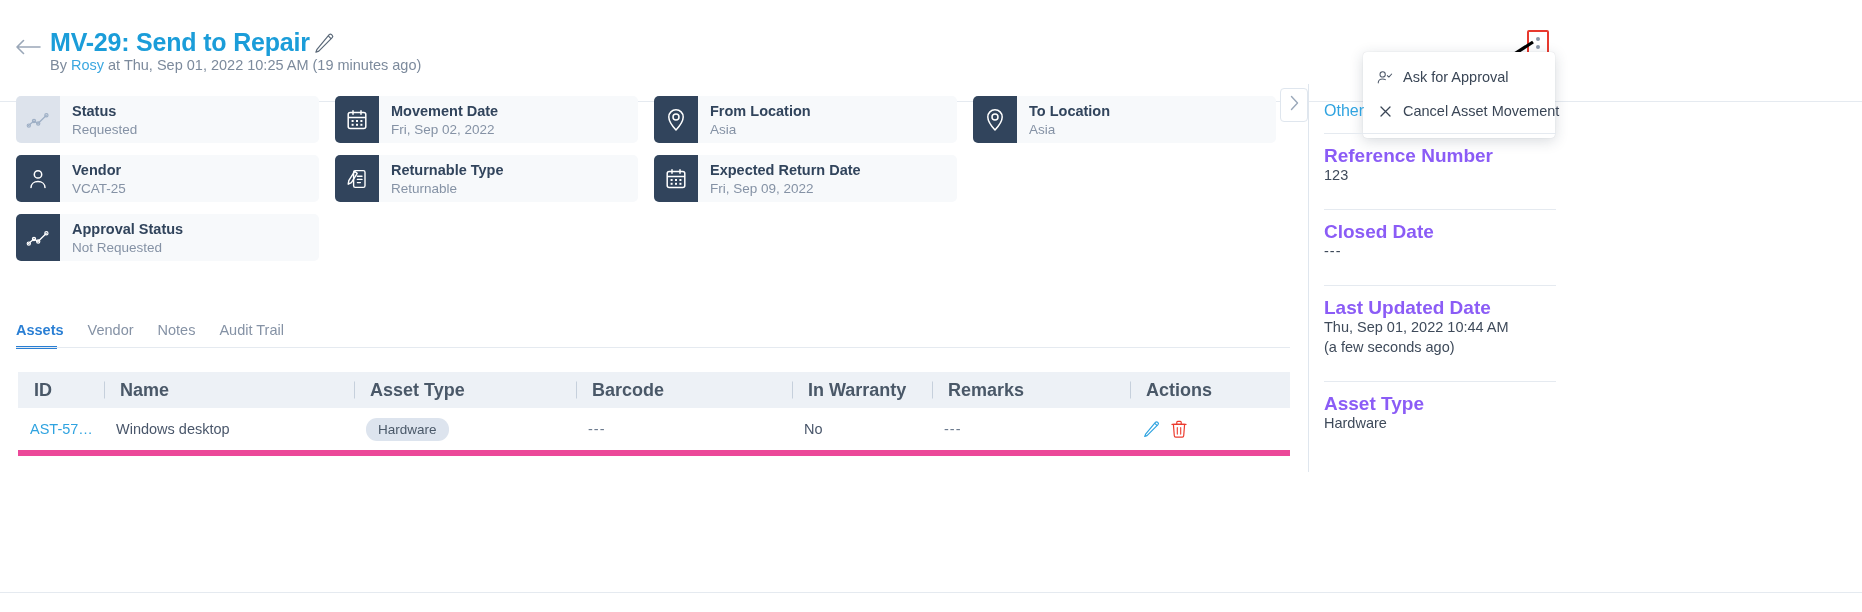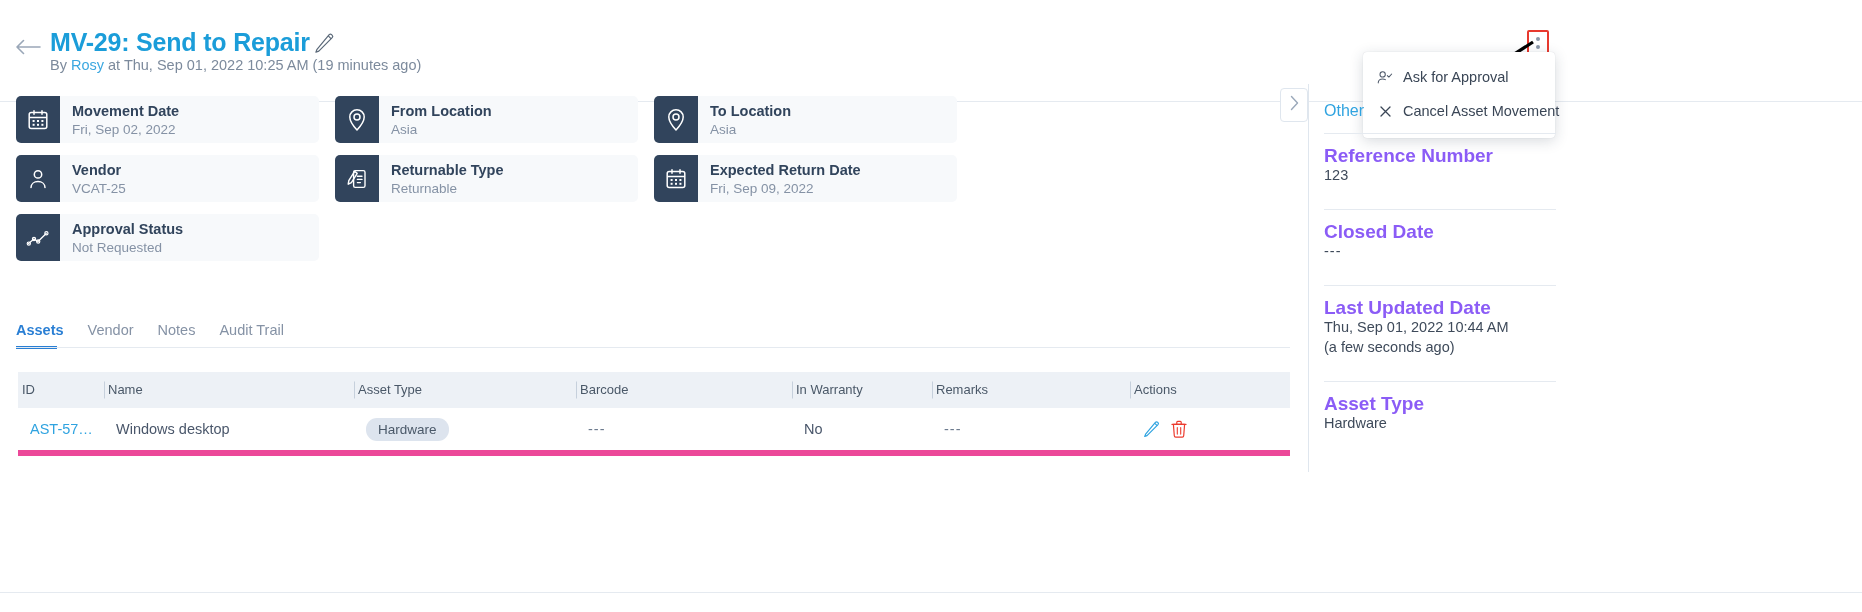--- a/index.html
+++ b/index.html
@@ -74,21 +74,21 @@
   .tab-strip { display:flex; align-items:flex-end; gap:24px; height:28px; }
   .tab { font-size:14.5px; color:#8592a5; line-height:20px; padding-bottom:6px; }
   .tab.active { color:#2a7fd4; font-weight:bold; }
   .tab-underline { height:3px; width:41px; background:#2a7fd4; }
   .tabs-rule { position:absolute; left:0; top:29px; width:1274px; height:1px; background:#e5eaf0; }
 
   
   .table { position:absolute; left:18px; top:372px; width:1272px; }
   .thead { display:flex; align-items:center; height:36px; background:#edf1f6; }
   .th {
-    font-size:13px; color:#4a5868; padding-left:4px; position:relative; line-height:18px;
+    font-size:18px; color:#4a5868; padding-left:16px; position:relative; line-height:18px;font-weight:bold;
   }
   .th + .th::before {
     content:""; position:absolute; left:0; top:50%; transform:translateY(-50%);
     width:1px; height:17px; background:#c6d0dc;
   }
   .tbody-row { display:flex; align-items:center; height:48px; border-bottom:6px solid #ec4899; }
   .td { font-size:14.5px; color:#49566a; padding-left:12px; line-height:20px; }
   .col-id { width:86px; }
   .col-name { width:250px; }
   .col-type { width:222px; }
@@ -178,20 +178,35 @@
           <path d="M2 2l9 9M11 2l-9 9" stroke="#3a4656" stroke-width="1.3" stroke-linecap="round"></path>
         </svg>
       </span>
       <span>Cancel Asset Movement</span>
     </div>
   </div>
 
   <div class="cards">
 
     <div class="card-row">
+      <div class="info-card light">
+        <div class="card-icon">
+          <svg width="24" height="20" viewBox="0 0 24 20" fill="none">
+            <path d="M2.5 15.5L8 11l4 2.5 8.2-8" stroke="#9fb0c6" stroke-width="1.3" stroke-linecap="round" stroke-linejoin="round"></path>
+            <circle cx="2.8" cy="15.6" r="1.6" stroke="#9fb0c6" stroke-width="1.2" fill="none"></circle>
+            <circle cx="8" cy="11" r="1.6" stroke="#9fb0c6" stroke-width="1.2" fill="none"></circle>
+            <circle cx="12.2" cy="13.5" r="1.6" stroke="#9fb0c6" stroke-width="1.2" fill="none"></circle>
+            <circle cx="20.4" cy="5.2" r="1.6" stroke="#9fb0c6" stroke-width="1.2" fill="none"></circle>
+          </svg>
+        </div>
+        <div class="card-text">
+          <span class="card-label">Status</span>
+          <span class="card-value">Requested</span>
+        </div>
+      </div>
 
       <div class="info-card">
         <div class="card-icon">
           <svg width="22" height="22" viewBox="0 0 22 22" fill="none">
             <rect x="2.2" y="3.6" width="17.6" height="16" rx="2" stroke="#fff" stroke-width="1.5"></rect>
             <path d="M2.2 8.4h17.6" stroke="#fff" stroke-width="1.5"></path>
             <path d="M7 1.8v3.4M15 1.8v3.4" stroke="#fff" stroke-width="1.5" stroke-linecap="round"></path>
             <rect x="5.6" y="11" width="2" height="2" fill="#fff"></rect>
             <rect x="10" y="11" width="2" height="2" fill="#fff"></rect>
             <rect x="14.4" y="11" width="2" height="2" fill="#fff"></rect>

